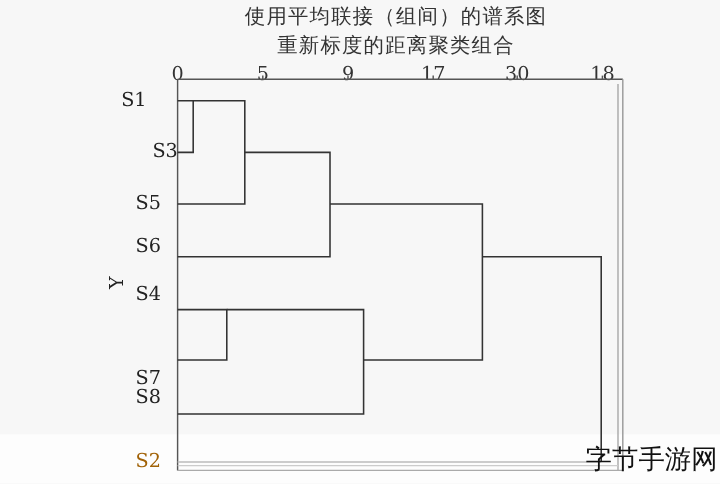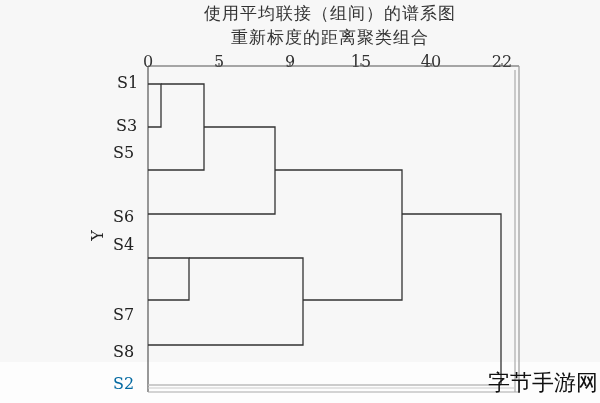--- a/index.html
+++ b/index.html
@@ -19,32 +19,32 @@
 <body>
 
 <div class="bottom-band"></div>
 
 <div class="title t1">使用平均联接（组间）的谱系图</div>
 <div class="title t2">重新标度的距离聚类组合</div>
 
 <div class="tick" style="left:148px">0</div>
 <div class="tick" style="left:219px">5</div>
 <div class="tick" style="left:290px">9</div>
-<div class="tick" style="left:361px">15</div>
-<div class="tick" style="left:431px">40</div>
-<div class="tick" style="left:502px">22</div>
+<div class="tick" style="left:361px">17</div>
+<div class="tick" style="left:431px">30</div>
+<div class="tick" style="left:502px">18</div>
 
-<div class="ylab" style="left:117px;top:73px">S1</div>
-<div class="ylab" style="left:116px;top:116px">S3</div>
-<div class="ylab" style="left:113px;top:143px">S5</div>
-<div class="ylab" style="left:113px;top:207px">S6</div>
+<div class="ylab" style="left:101px;top:73px">S1</div>
+<div class="ylab" style="left:127px;top:116px">S3</div>
+<div class="ylab" style="left:113px;top:159px">S5</div>
+<div class="ylab" style="left:113px;top:195px">S6</div>
 <div class="ylab" style="left:113px;top:235px">S4</div>
 <div class="ylab" style="left:113px;top:305px">S7</div>
-<div class="ylab" style="left:113px;top:342px">S8</div>
-<div class="ylab" style="left:113px;top:374px;color:#0369a1">S2</div>
+<div class="ylab" style="left:113px;top:321px">S8</div>
+<div class="ylab" style="left:113px;top:374px;color:#a16207">S2</div>
 <div class="ylab" style="left:92px;top:226px;transform:rotate(-90deg)">Y</div>
 
 <svg width="600" height="403">
   <g stroke="#555" stroke-width="1.2" fill="none">
     <line x1="148" y1="66" x2="519" y2="66"></line>
     <line x1="148" y1="66" x2="148" y2="392"></line>
     <line x1="519" y1="66" x2="519" y2="392" stroke="#999"></line>
     <line x1="515" y1="70" x2="515" y2="392" stroke="#aaa"></line>
     <line x1="148" y1="392" x2="519" y2="392" stroke="#aaa"></line>
     <line x1="148" y1="388" x2="515" y2="388" stroke="#ccc"></line>

